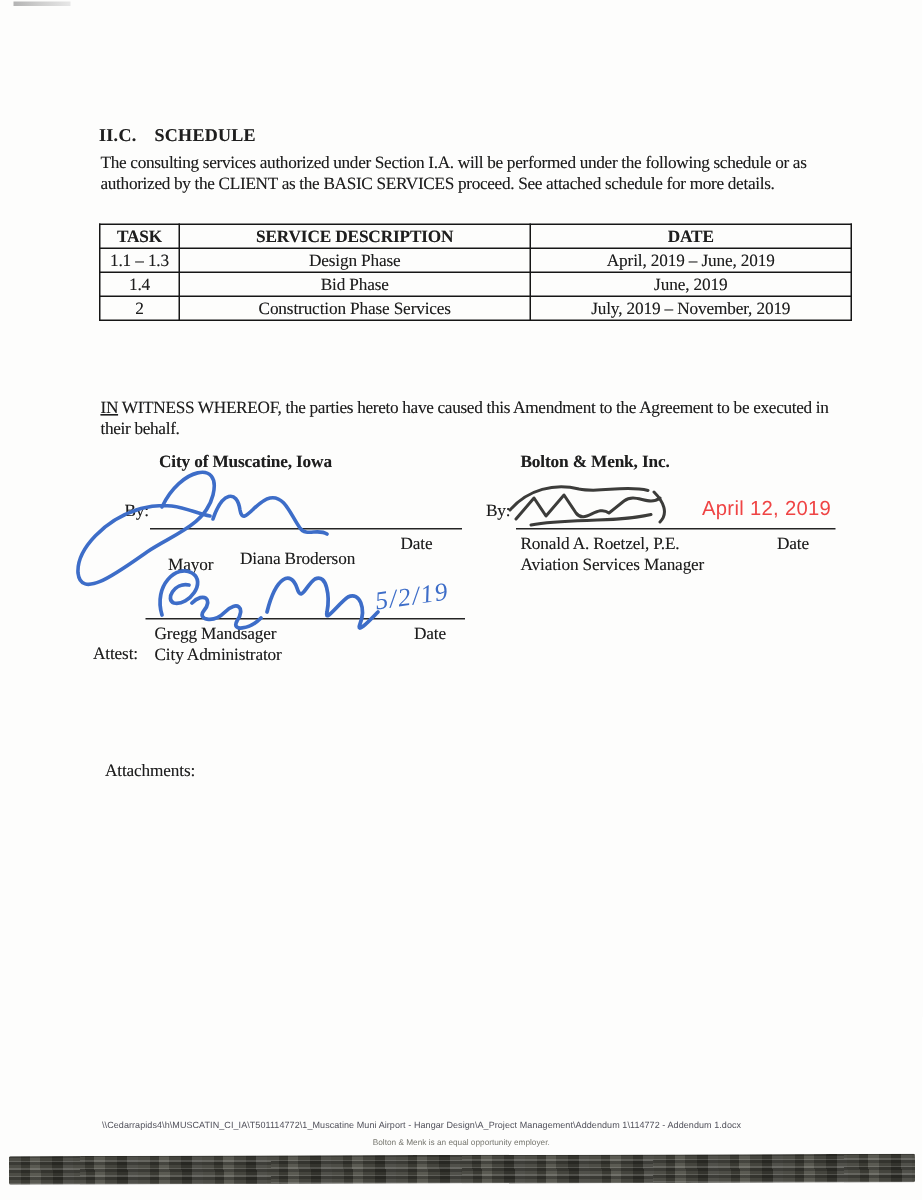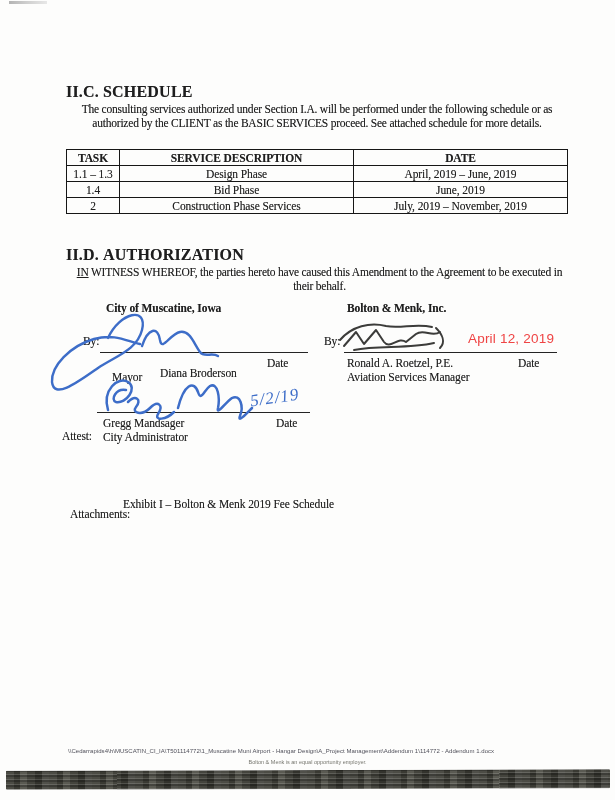--- a/index.html
+++ b/index.html
@@ -3,23 +3,23 @@
 <meta charset="utf-8">
 <style>
   html,body{margin:0;padding:0;background:#ffffff;}
   .page{
     position:relative;width:615px;height:800px;margin:0 auto;
     background:#fdfdfc;overflow:hidden;
     font-family:"Liberation Serif",serif;color:#1e1e1e;
     text-shadow:0 0 .4px rgba(30,30,30,.45);
   }
   .abs{position:absolute;}
-  .h-sec{font-weight:bold;font-size:16px;letter-spacing:.2px;font-family:Liberation Serif, serif;}
+  .h-sec{font-weight:bold;font-size:12px;letter-spacing:.2px;font-family:Liberation Serif, serif;}
   .h-num{display:inline-block;width:37px;}
-  .para{font-size:11.5px;line-height:13.6px;letter-spacing:-0.22px;width:500px;text-align:center;}
+  .para{font-size:11.5px;line-height:13.6px;letter-spacing:-0.22px;width:500px;text-align:left;}
   .u{text-decoration:underline;}
   
   .sched{border-collapse:collapse;background:transparent;}
   .sched th,.sched td{border:1.4px solid #161616;font-size:11.5px;letter-spacing:-0.1px;height:15px;padding:0 4px;text-align:center;}
   .sched th{font-weight:bold;text-align:center;}
   .col-task{width:44px;text-align:center;}
   .col-desc{width:225px;text-align:left;padding-left:7px;}
   .col-date{width:205px;text-align:center;}
   
   .org{font-weight:bold;font-size:11.5px;letter-spacing:-0.1px;}
@@ -75,23 +75,20 @@
         <td class="col-date">June, 2019</td>
       </tr>
       <tr>
         <td class="col-task">2</td>
         <td class="col-desc">Construction Phase Services</td>
         <td class="col-date">July, 2019 – November, 2019</td>
       </tr>
     </tbody>
   </table>
 
-  <div class="abs h-sec" style="left:66px;top:246px;">
-    <span class="h-num">II.D.</span><span class="h-title">AUTHORIZATION</span>
-  </div>
 
   <div class="abs para" style="left:67px;top:266px;width:505px;">
     <span class="u">IN</span><span> WITNESS WHEREOF, the parties hereto have caused this Amendment to the Agreement to be executed in their behalf.</span>
   </div>
 
   <div class="abs org" style="left:106px;top:302px;">City of Muscatine, Iowa</div>
   <div class="abs lbl" style="left:83px;top:335px;">By:</div>
   <div class="sig-line" style="left:100px;top:352px;width:208px;"></div>
   <div class="abs lbl" style="left:112px;top:367px;margin-left:48px;">Diana Broderson</div>
   <div class="abs lbl" style="left:267px;top:357px;">Date</div>
@@ -123,19 +120,18 @@
   <div class="abs lbl" style="left:103px;top:431px;">City Administrator</div>
   <div class="abs hand-date ink-blue-text" style="left:250px;top:388px;color:#3d6dc8;">5/2/19</div>
 
   <svg class="sig-svg" style="left:100px;top:374px;" width="155" height="48" viewBox="0 0 155 48">
     <path class="ink-blue" stroke="#3d6dc8" stroke-width="2.5" d="M 8,36 C 2,16 18,2 28,8 C 38,14 26,30 16,28 C 10,26 16,14 26,16"></path>
     <path class="ink-blue" stroke="#3d6dc8" stroke-width="2.5" d="M 28,28 C 36,20 42,26 36,33 C 31,39 42,42 50,34 C 58,26 64,31 58,40 C 54,47 66,46 74,38"></path>
     <path class="ink-blue" stroke="#3d6dc8" stroke-width="2.5" d="M 78,34 C 84,10 94,6 98,18 C 101,28 104,16 110,12 C 118,8 120,24 118,34 C 116,42 126,28 132,24 C 140,20 144,32 140,42 C 137,50 148,38 152,34"></path>
   </svg>
 
   <div class="abs lbl" style="left:70px;top:480px;margin-top:28px;">Attachments:</div>
-  <div class="abs lbl" style="left:123px;top:498px;">Exhibit I – Bolton &amp; Menk 2019 Fee Schedule</div>
 
   <div class="abs foot-path" style="left:68px;top:748px;">\\Cedarrapids4\h\MUSCATIN_CI_IA\T501114772\1_Muscatine Muni Airport - Hangar Design\A_Project Management\Addendum 1\114772 - Addendum 1.docx</div>
   <div class="abs foot-eoe" style="top:759px;">Bolton &amp; Menk is an equal opportunity employer.</div>
   <div class="abs scan-band"></div>
 
 </div>
 
 </body></html>

